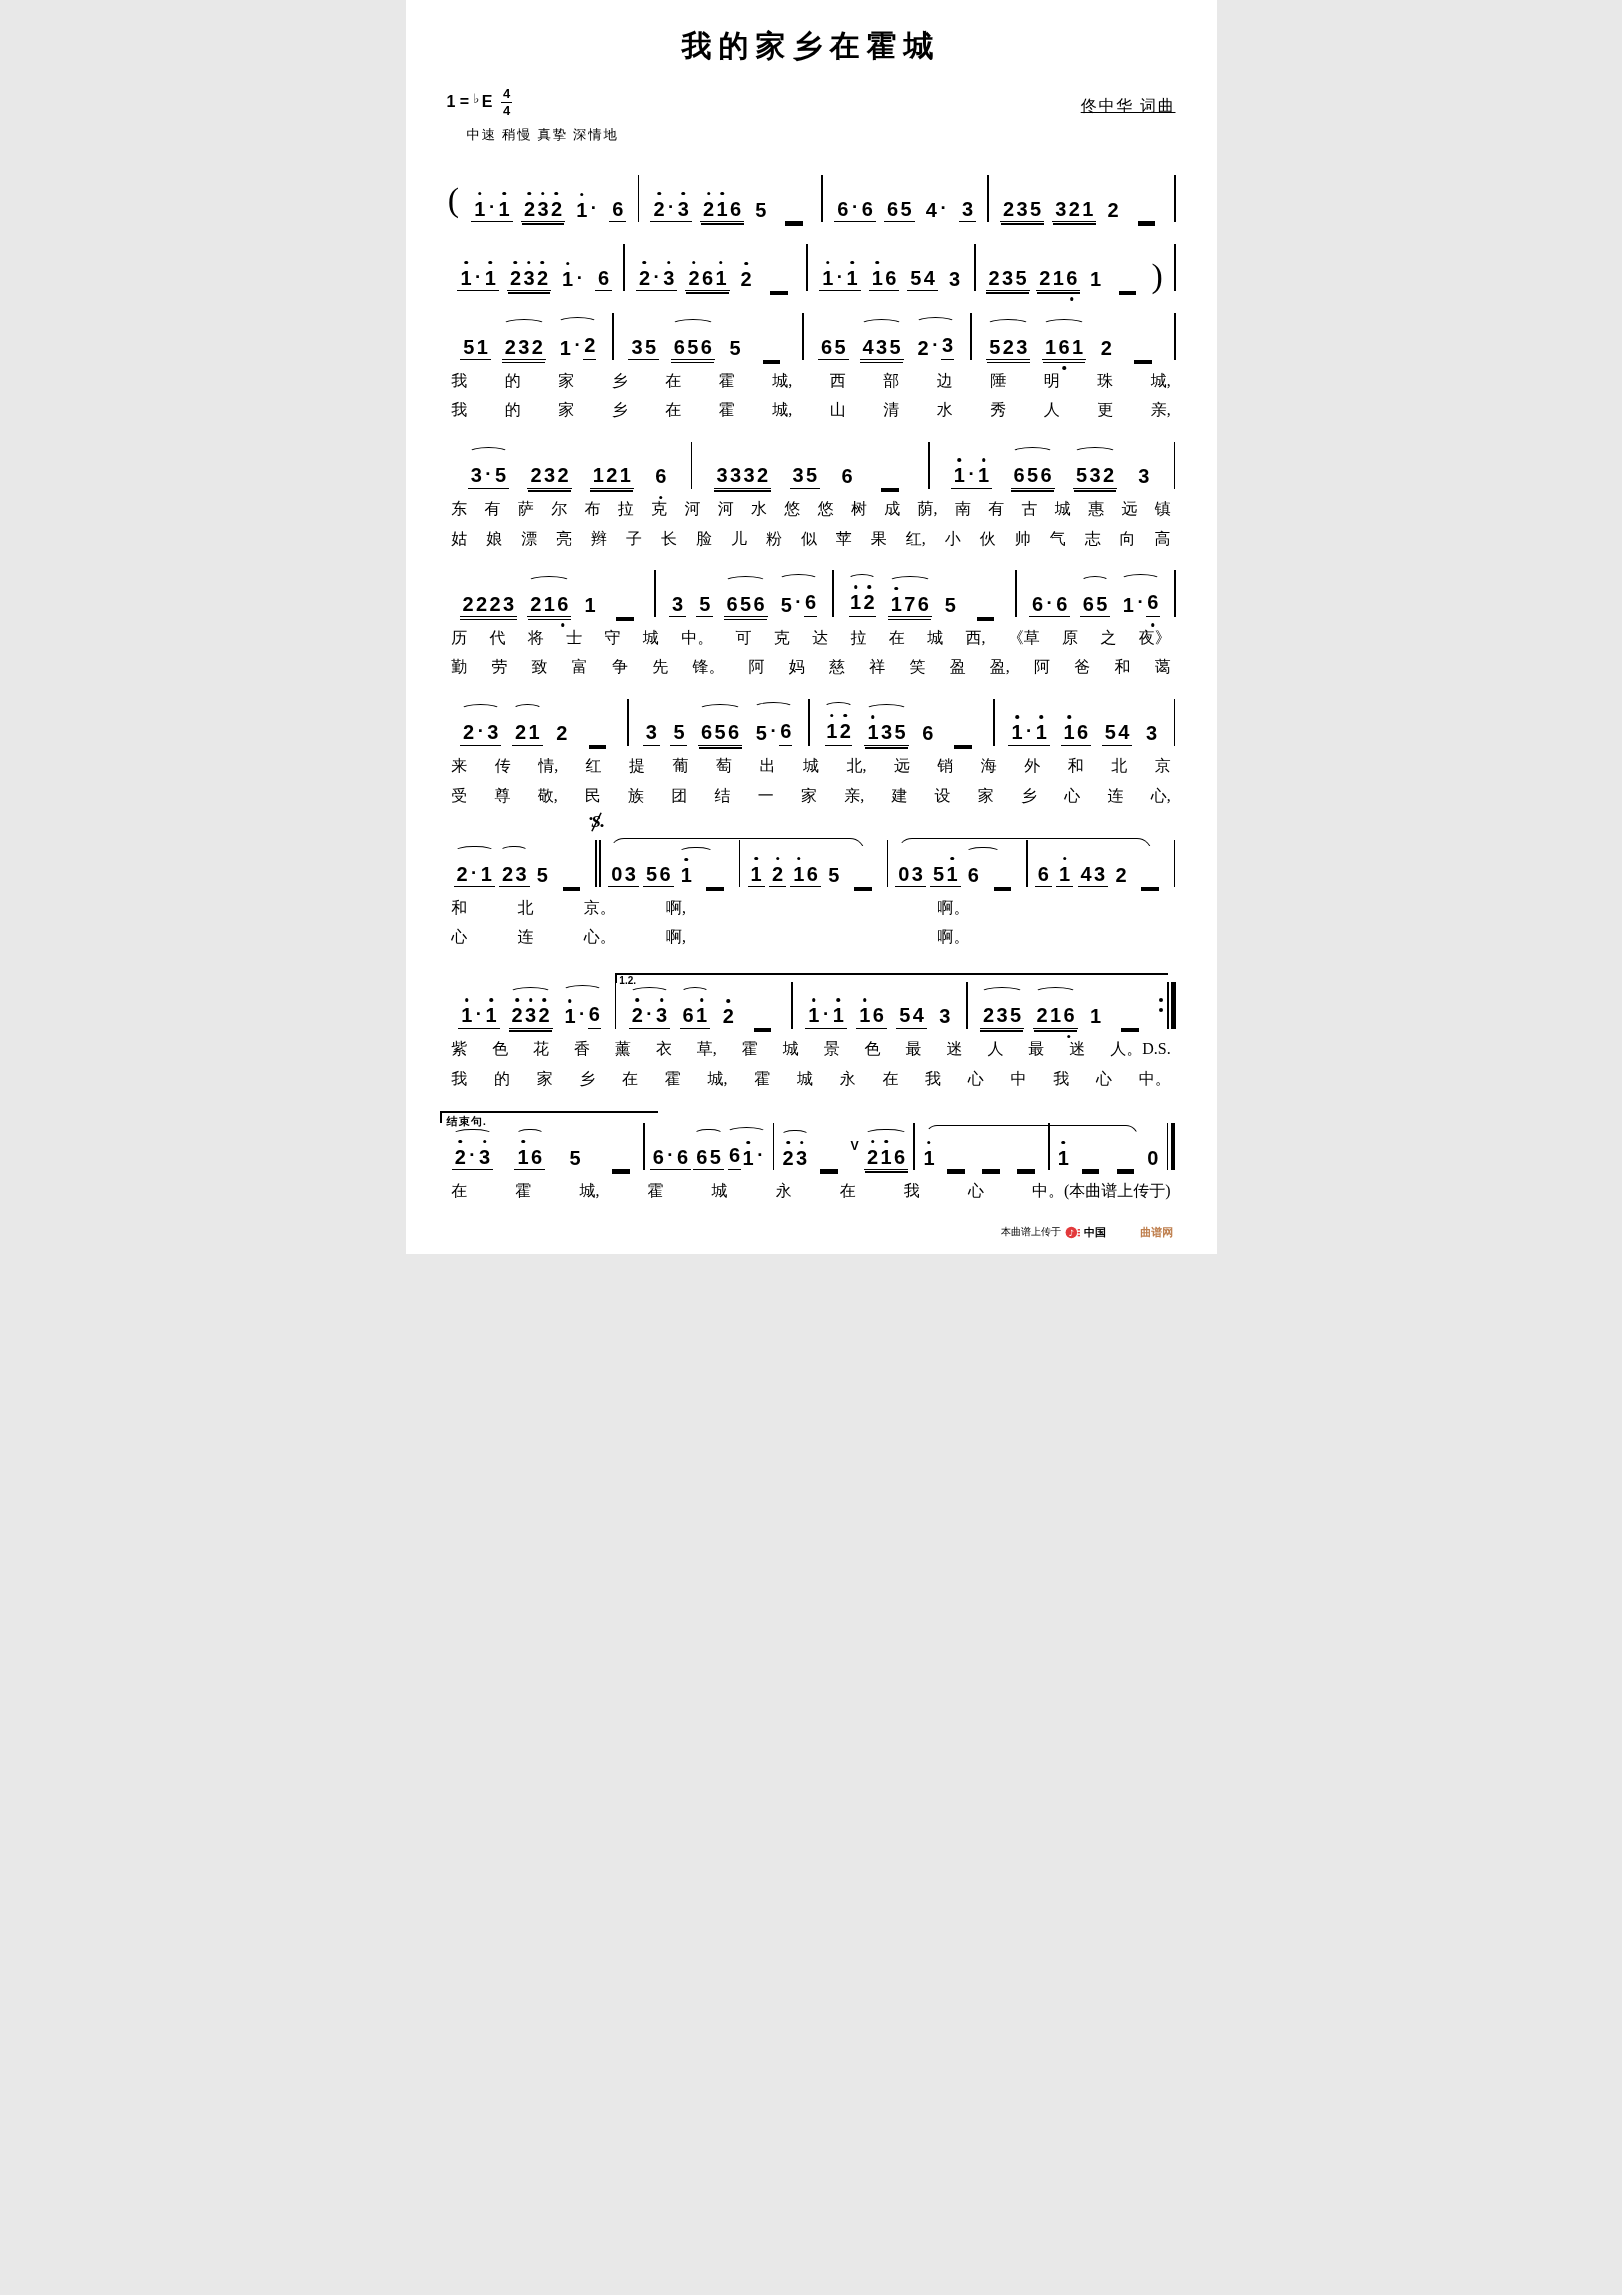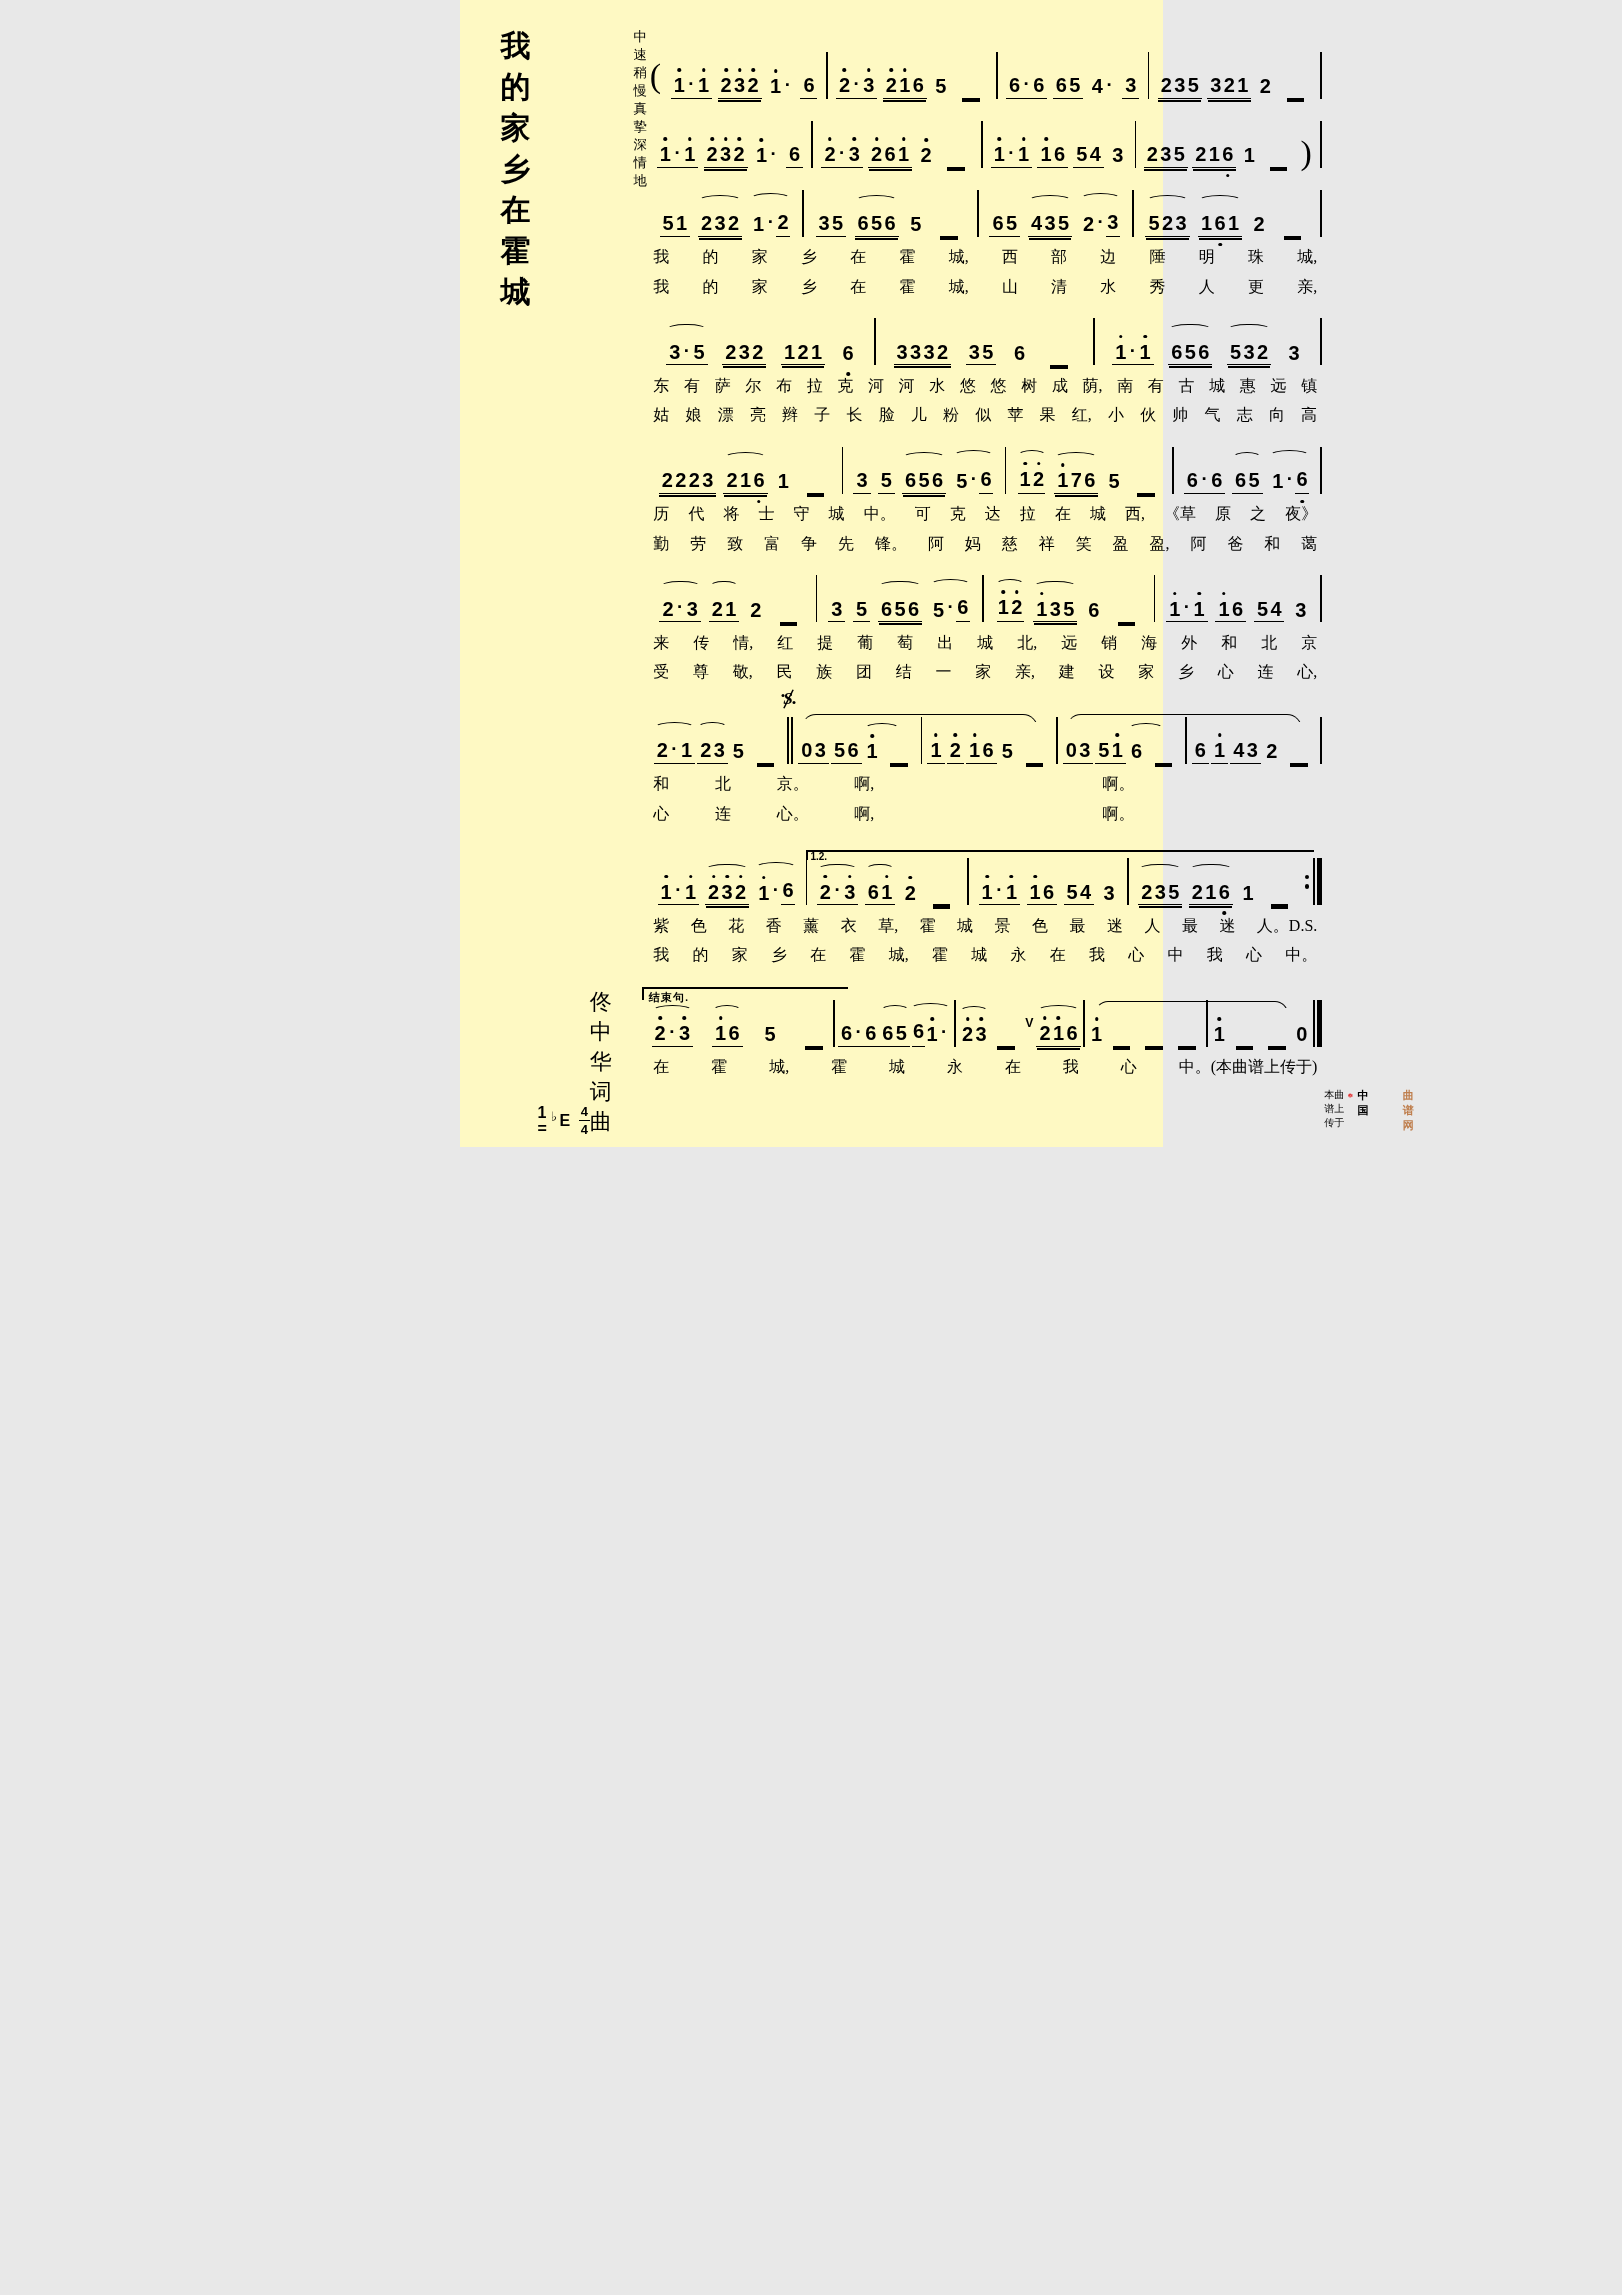--- a/index.html
+++ b/index.html
@@ -1,27 +1,27 @@
 <!DOCTYPE html>
 <html style="font-size:9.4px"><head>
 <meta charset="utf-8">
 <style>
   html,body{margin:0;padding:0;background:#e8e8e8;}
-  .page{width:703px;min-height:1147px;margin:0 auto;background:#fef9c3;box-sizing:border-box;
-        padding:20px 41px 10.5px;display:flex;color:#000;
+  .page{width:811px;min-height:1147px;margin:0 auto;background:#ffffff;box-sizing:border-box;
+        padding:20px 41px 10.5px;display:flex;flex-direction:column;color:#000;
         font-family:"Liberation Serif",serif;}
   
   .title{text-align:center;font-size:30px;font-weight:bold;letter-spacing:7px;margin-top:5.8px;}
   .meta{display:flex;justify-content:space-between;align-items:flex-end;margin-top:20px;}
   .keysig{display:flex;align-items:center;gap:4.1px;font:bold 16px/1 "Liberation Sans",sans-serif;}
   .keysig .flat{font-size:13px;position:relative;top:-4.1px;margin-right:-1.8px;font-family:"DejaVu Sans",sans-serif;}
   .frac{display:inline-flex;flex-direction:column;align-items:center;font-size:13px;line-height:1;margin-left:4.7px;}
   .frac .num{border-bottom:1.8px solid #000;padding:0 1.8px 1.8px;}
   .frac .den{padding-top:1.8px;}
-  .composer{font-size:22px;letter-spacing:1.8px;}
+  .composer{font-size:16px;letter-spacing:1.8px;text-decoration:underline;}
   .tempo{font-size:13.4px;letter-spacing:1.8px;margin-top:8.2px;padding-left:20px;}
   
   .score{margin-top:17.5px;display:flex;flex-direction:column;}
   .mline{position:relative;padding:14px 0 5.8px;margin-bottom:2.3px;}
   .mline.hp{padding-top:27px;}
   .nrow{display:flex;align-items:flex-end;}
   .meas{position:relative;display:flex;align-items:flex-end;justify-content:space-evenly;padding:0 2.9px;}
   .grp{position:relative;display:flex;align-items:flex-end;padding:0 1.8px;}
   .grp.u1,.grp.u2{border-bottom:1.8px solid #000;}
   .grp.u2::after{content:"";position:absolute;left:0.6px;right:0.6px;bottom:-4.1px;height:1.8px;background:#000;}

